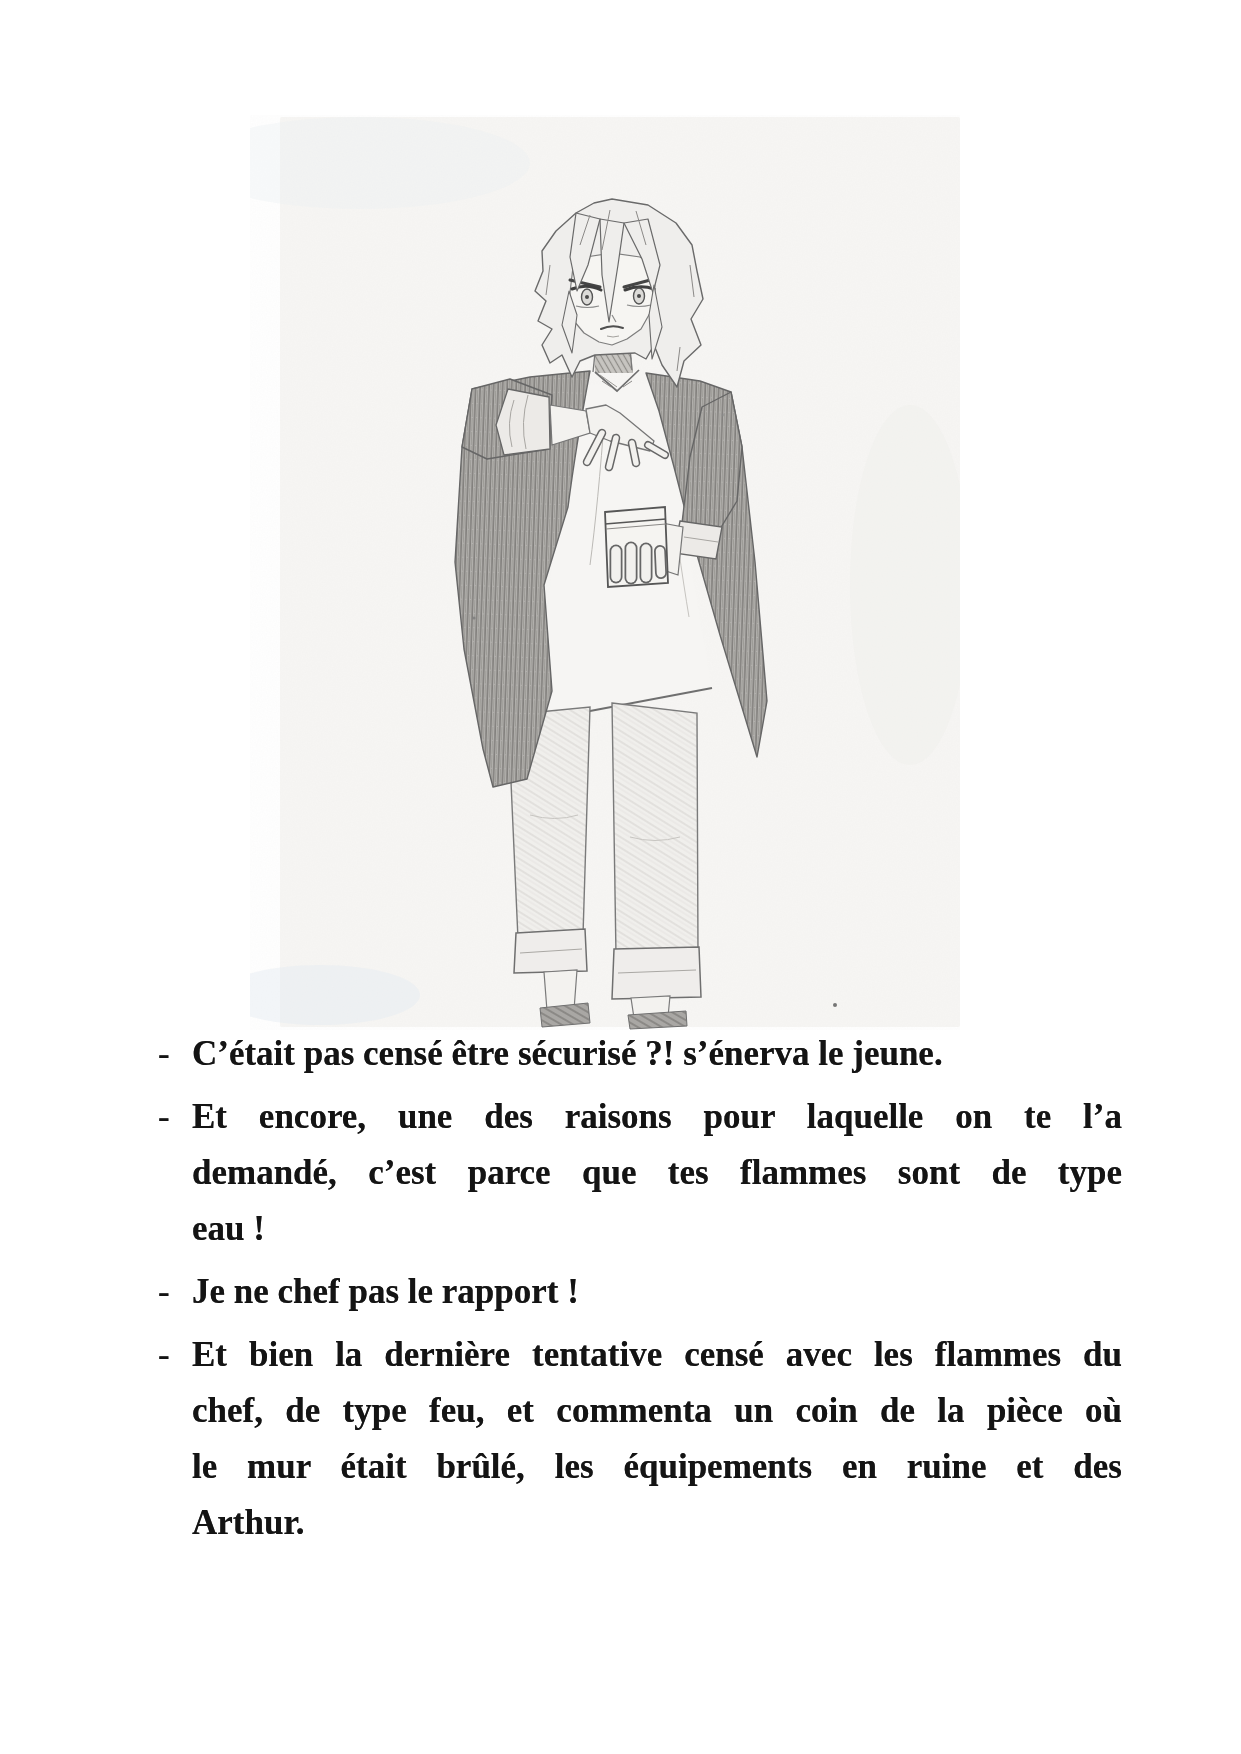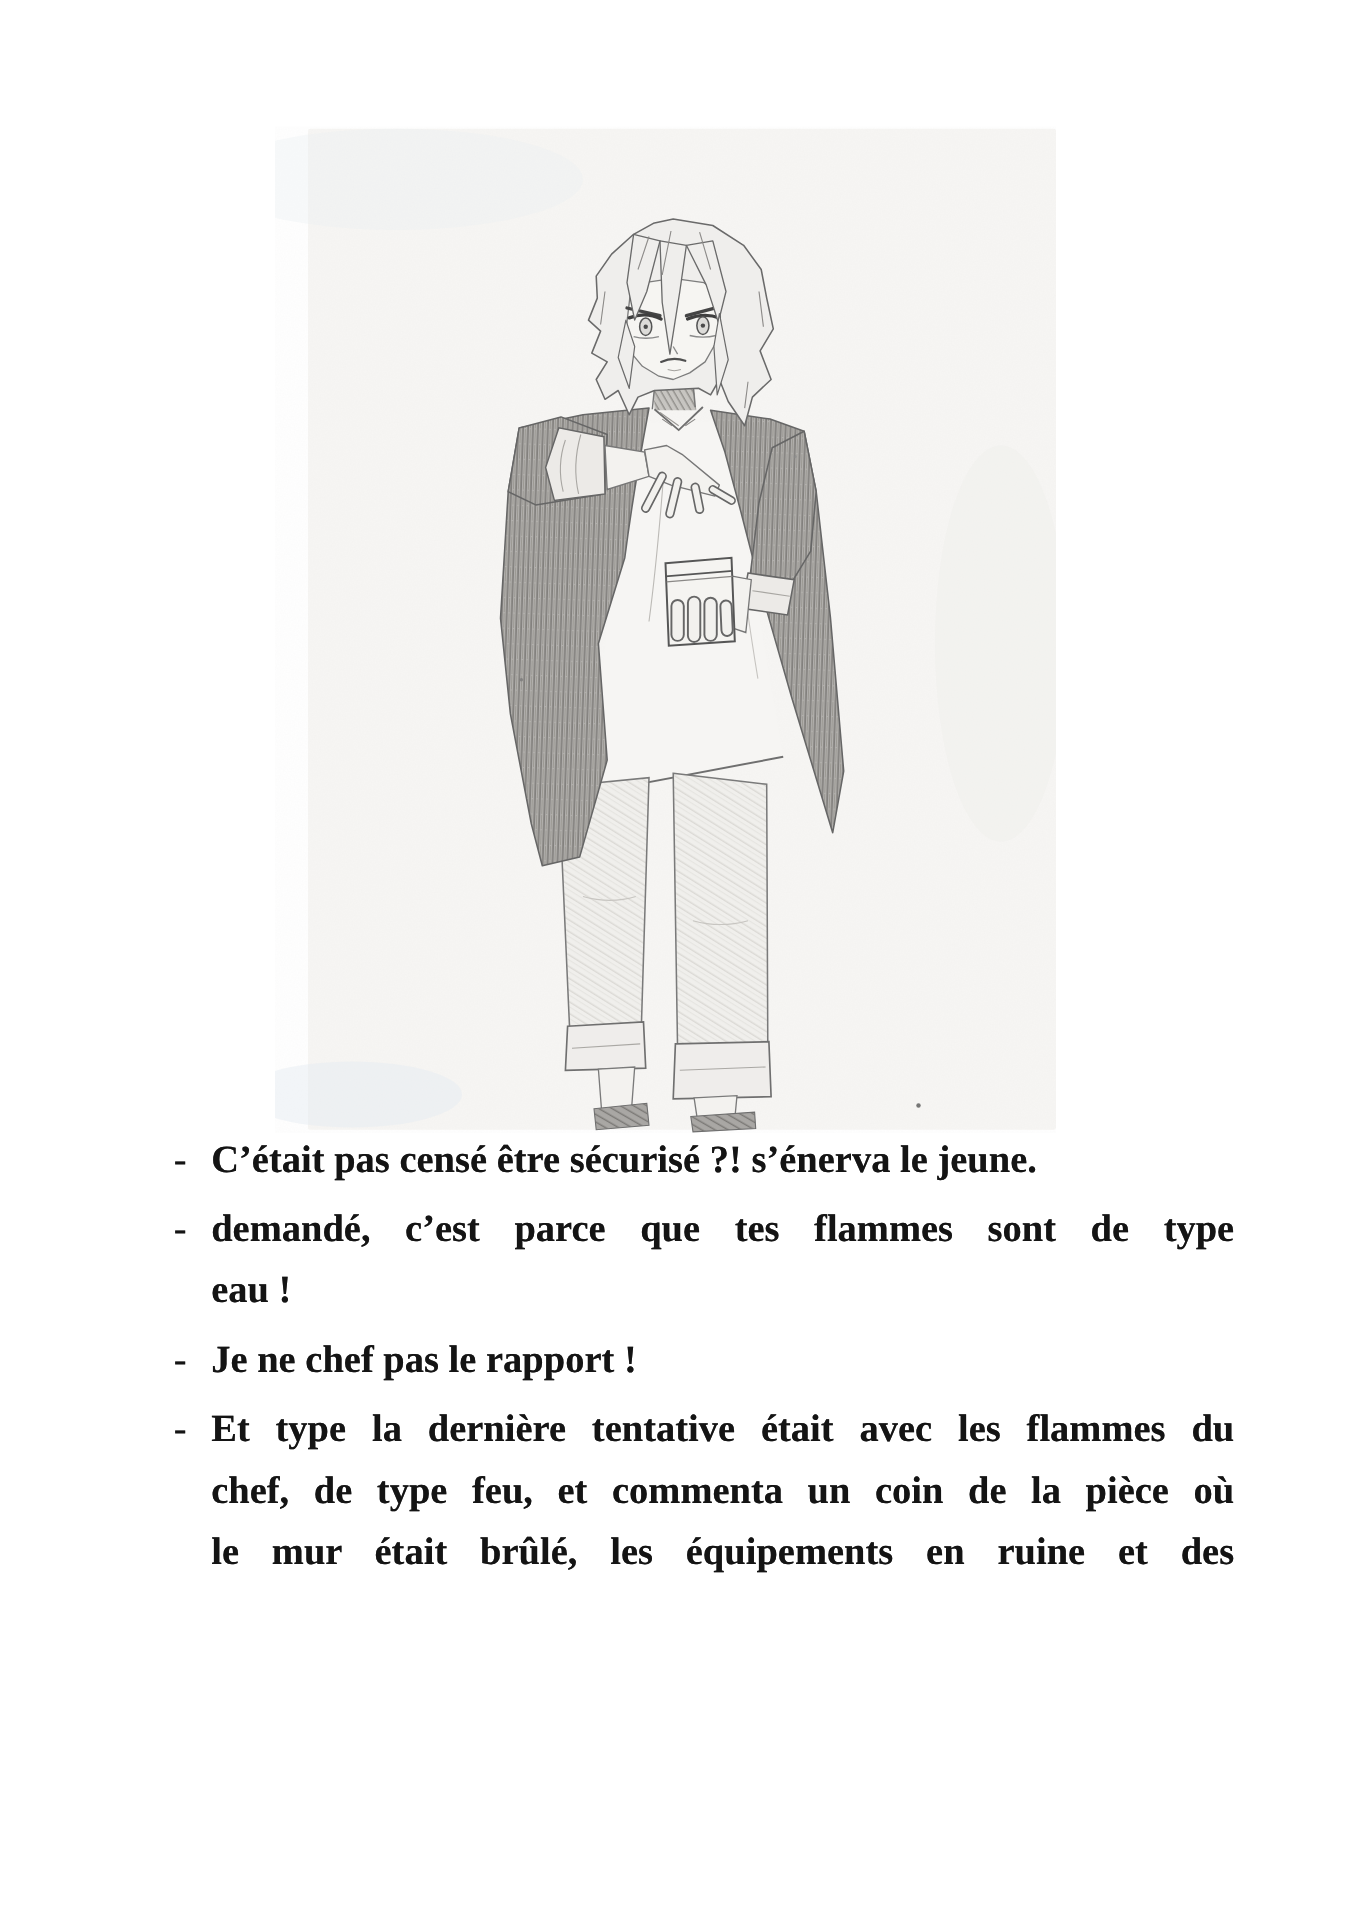--- a/index.html
+++ b/index.html
@@ -229,30 +229,32 @@
 
   <div class="dialogue">
 
     <p class="dlg-item">
       <span class="dlg-marker">-</span>
       <span class="dlg-line last">C’était pas censé être sécurisé ?! s’énerva le jeune.</span>
     </p>
 
     <p class="dlg-item">
       <span class="dlg-marker">-</span>
+      <span class="dlg-line">Et encore, une des raisons pour laquelle on te l’a</span>
       <span class="dlg-line">demandé, c’est parce que tes flammes sont de type</span>
       <span class="dlg-line last">eau !</span>
     </p>
 
     <p class="dlg-item">
       <span class="dlg-marker">-</span>
       <span class="dlg-line last">Je ne chef pas le rapport !</span>
     </p>
 
     <p class="dlg-item">
       <span class="dlg-marker">-</span>
-      <span class="dlg-line">Et type la dernière tentative était avec les flammes du</span>
+      <span class="dlg-line">Et bien la dernière tentative censé avec les flammes du</span>
       <span class="dlg-line">chef, de type feu, et commenta un coin de la pièce où</span>
       <span class="dlg-line">le mur était brûlé, les équipements en ruine et des</span>
+      <span class="dlg-line last">Arthur.</span>
     </p>
 
   </div>
 </div>
 
 </body></html>

